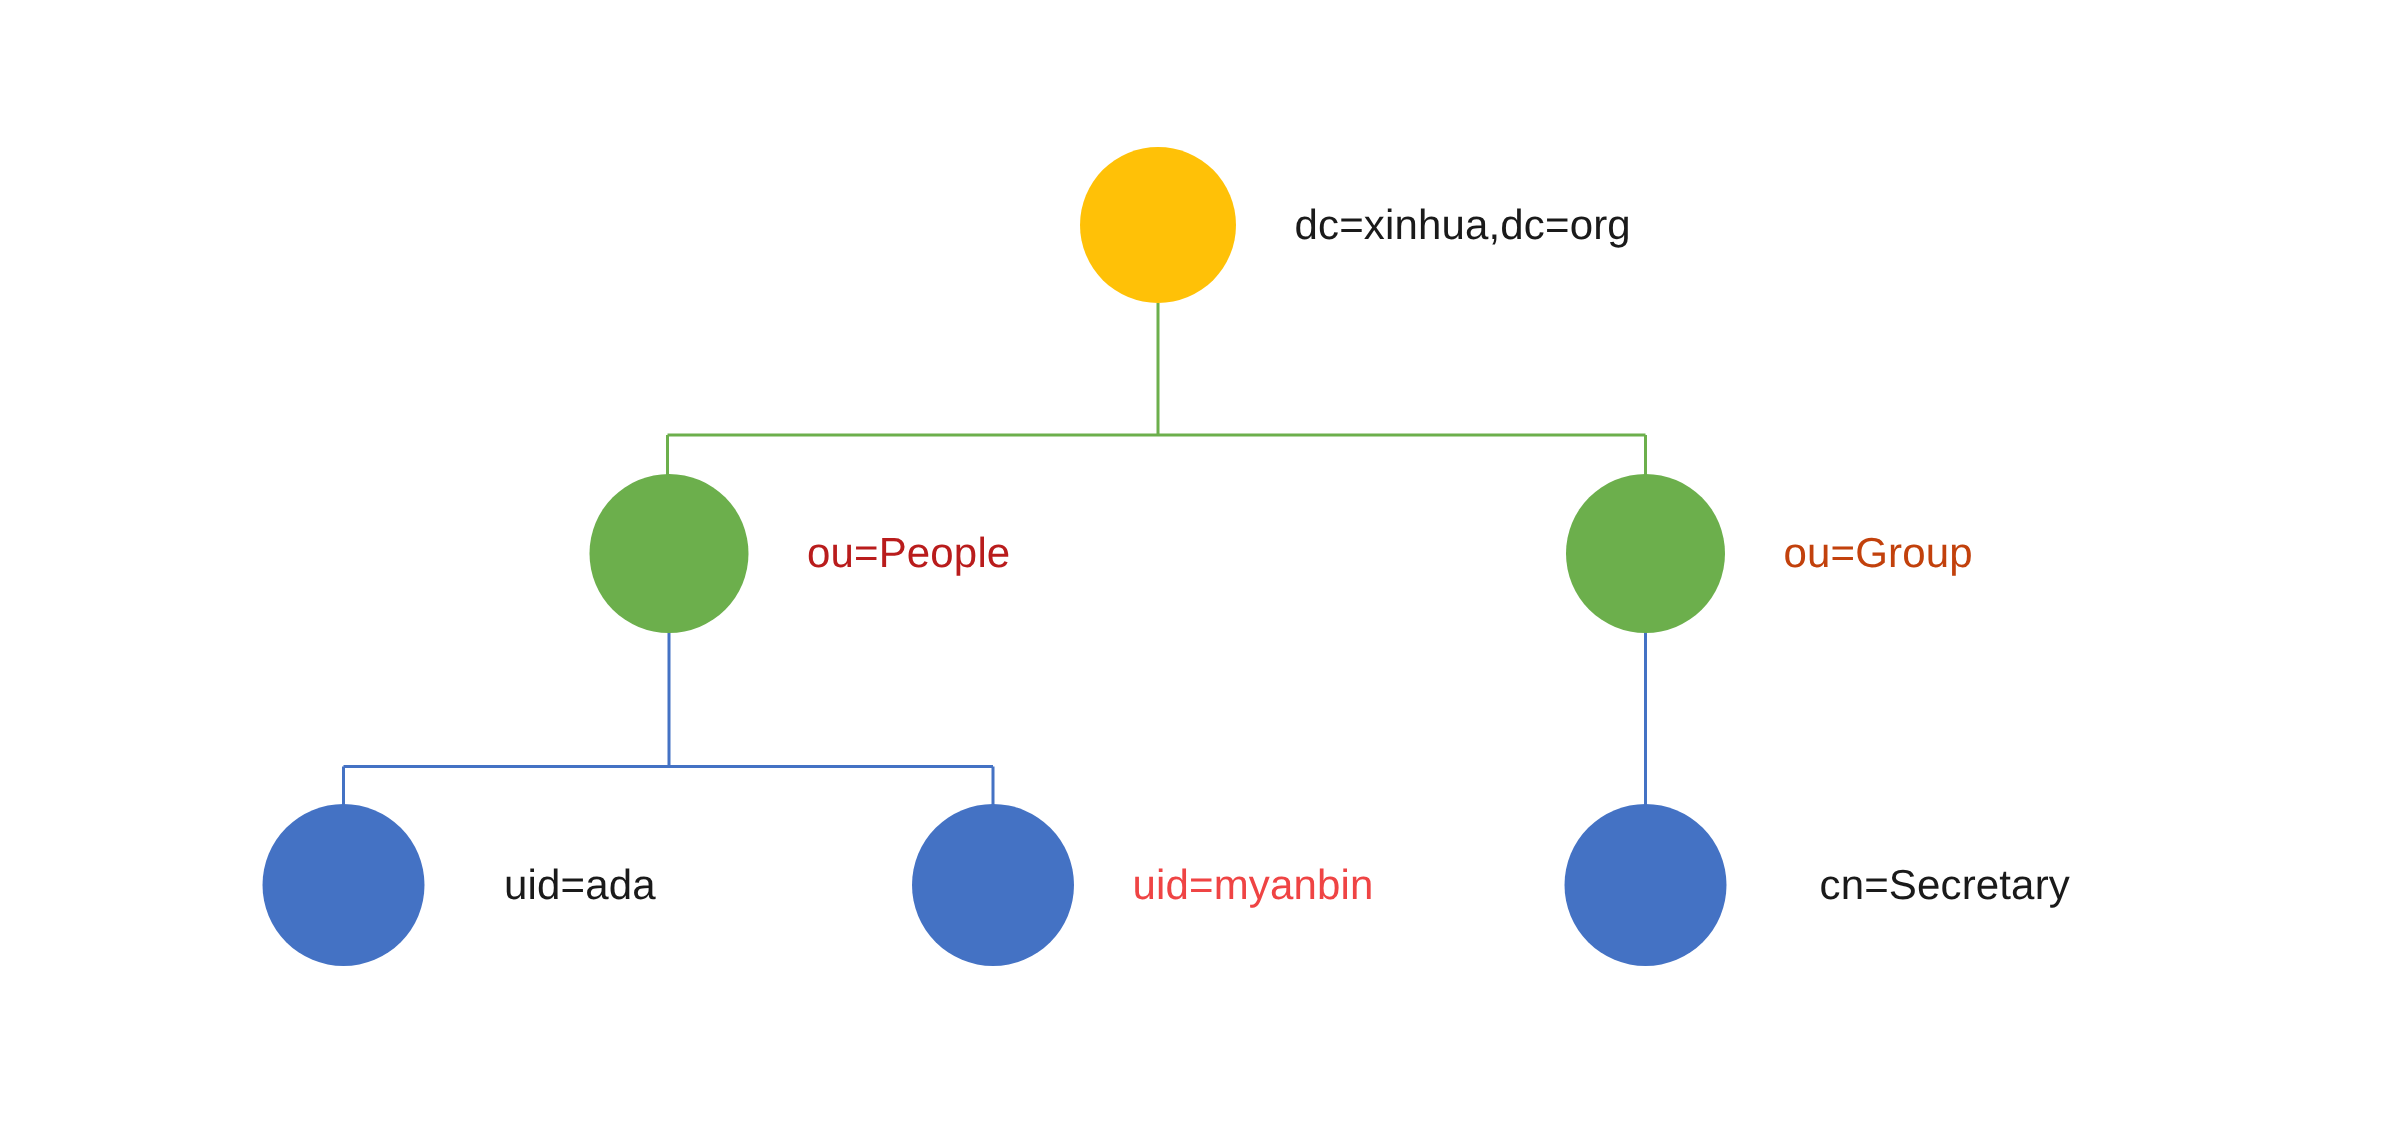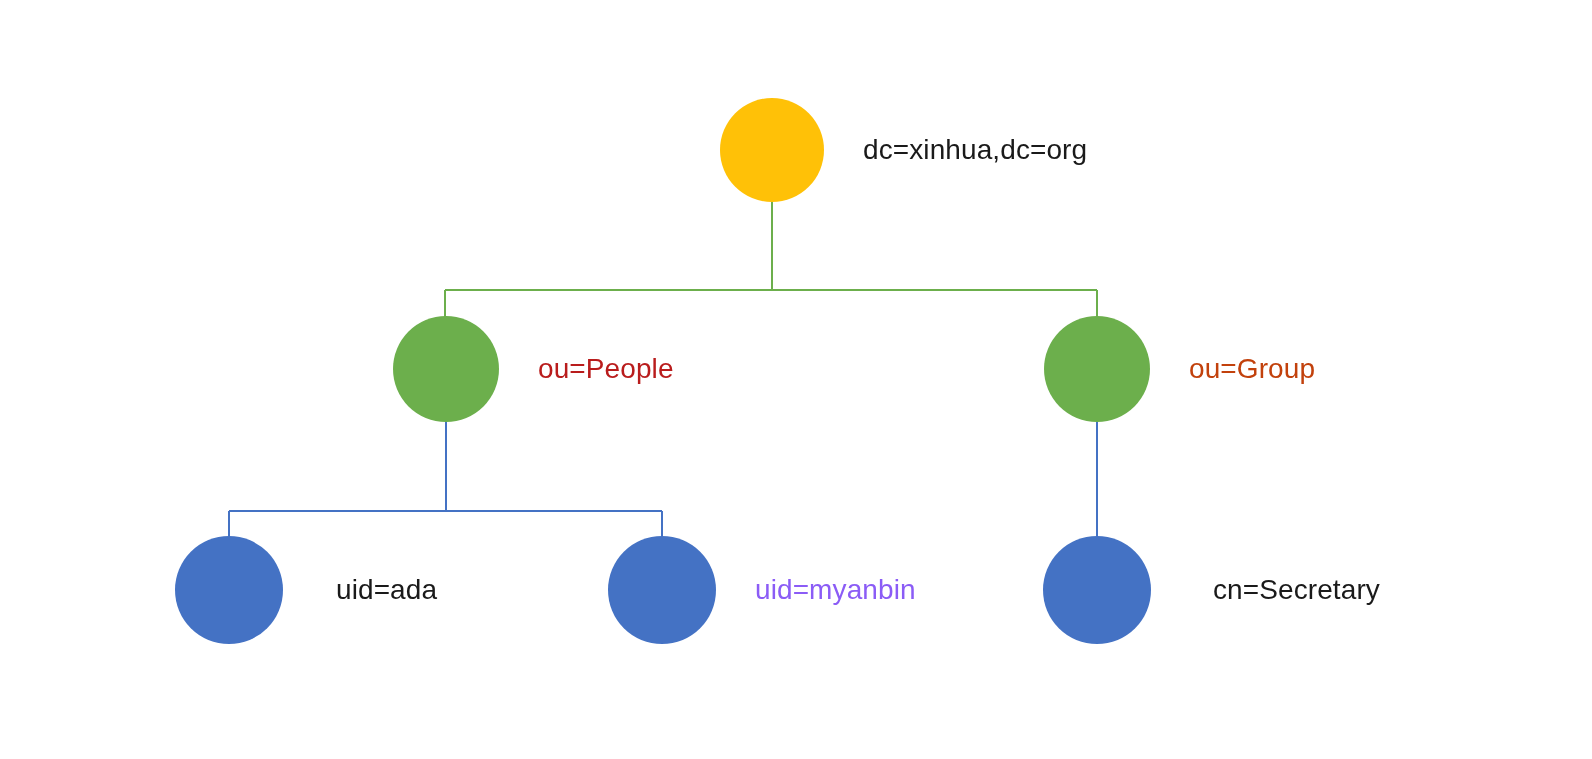--- a/index.html
+++ b/index.html
@@ -56,18 +56,18 @@
   <div class="node" style="left: 393px; top: 316px; width: 106px; height: 106px; background: rgb(108, 175, 76);"></div>
   <div class="node-label" style="left: 538px; top: 369px; transform: translateY(-50%); color: #b91c1c;">ou=People</div>
 
   <div class="node" style="left: 1044px; top: 316px; width: 106px; height: 106px; background: rgb(108, 175, 76);"></div>
   <div class="node-label" style="left: 1189px; top: 369px; transform: translateY(-50%); color: #c2410c;">ou=Group</div>
 
   <div class="node" style="left: 175px; top: 536px; width: 108px; height: 108px; background: rgb(68, 114, 196);"></div>
   <div class="node-label" style="left: 321px; top: 590px; transform: translateY(-50%); color: rgb(26, 26, 26); margin-left: 15px;">uid=ada</div>
 
   <div class="node" style="left: 608px; top: 536px; width: 108px; height: 108px; background: rgb(68, 114, 196);"></div>
-  <div class="node-label" style="left: 755px; top: 590px; transform: translateY(-50%); color: #8b5cf6;">uid=myanbin</div>
+  <div class="node-label" style="left: 755px; top: 590px; transform: translateY(-50%); color: #ef4444;">uid=myanbin</div>
 
   <div class="node" style="left: 1043px; top: 536px; width: 108px; height: 108px; background: rgb(68, 114, 196);"></div>
   <div class="node-label" style="left: 1189px; top: 590px; transform: translateY(-50%); color: rgb(26, 26, 26); margin-left: 24px;">cn=Secretary</div>
 
 </div>
 
 </body></html>

